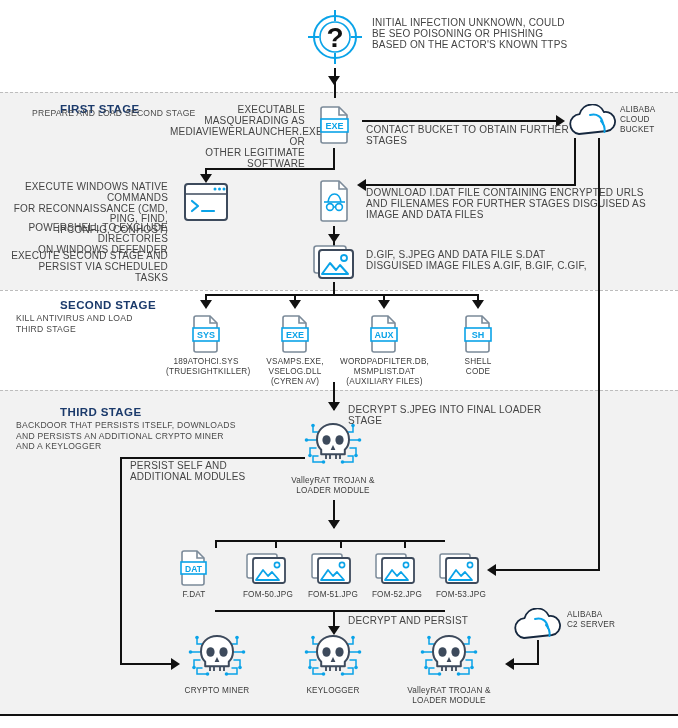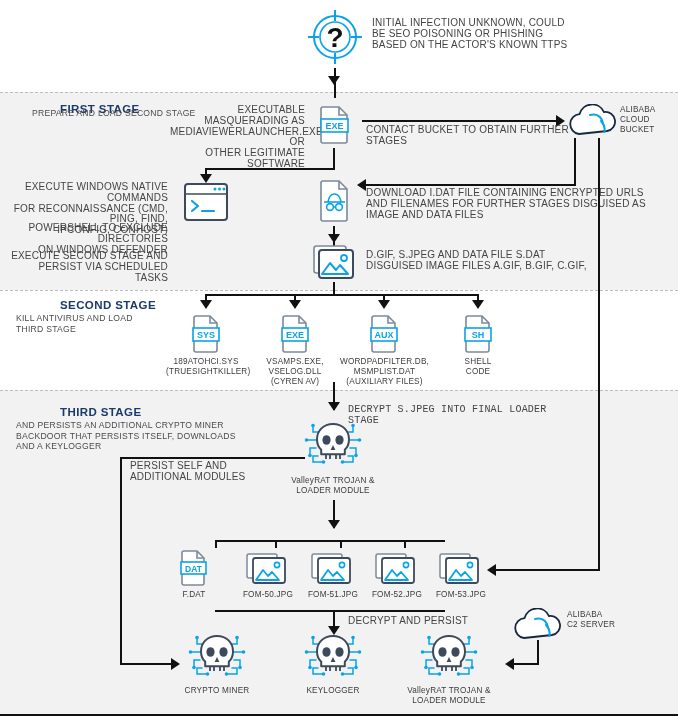--- a/index.html
+++ b/index.html
@@ -235,28 +235,28 @@
       <text x="19" y="25" font-size="9" font-weight="bold" text-anchor="middle" fill="#0aa3e8" font-family="Liberation Sans, sans-serif">SH</text>
     </svg>
   </div>
   <div class="lbl" style="left:446px;top:357px;width:64px;">
     <div>SHELL</div>
     <div>CODE</div>
   </div>
 
   <div class="stage-title" style="left:16px;top:406px;">THIRD STAGE</div>
   <div class="stage-sub" style="left:16px;top:420px;width:230px;">
+    <div>BACKDOOR THAT PERSISTS ITSELF, DOWNLOADS</div>
     <div>AND PERSISTS AN ADDITIONAL CRYPTO MINER</div>
-    <div>BACKDOOR THAT PERSISTS ITSELF, DOWNLOADS</div>
     <div>AND A KEYLOGGER</div>
   </div>
 
   <div class="ln lnv" style="left:333px;top:382px;height:28px;"></div>
   <div class="arw arw-d" style="left:328px;top:402px;"></div>
-  <div class="note" style="left:348px;top:405px;width:230px;font-family:Liberation Mono, monospace;">DECRYPT S.JPEG INTO FINAL LOADER STAGE</div>
+  <div class="note" style="left:348px;top:405px;width:230px;">DECRYPT S.JPEG INTO FINAL LOADER STAGE</div>
 
   <div class="ico" style="left:302px;top:420px;">
     <svg width="62" height="52" viewBox="0 0 62 52">
       <g fill="none" stroke="#0aa3e8" stroke-width="1.5" stroke-linecap="round">
         <path d="M17 12 h-6 v-5"></path>
           <circle cx="11" cy="5.5" r="1.8" fill="#0aa3e8" stroke="none"></circle>
         <path d="M14 20 h-8"></path>
           <circle cx="4.5" cy="20" r="1.8" fill="#0aa3e8" stroke="none"></circle>
         <path d="M14 28 h-6 v6"></path>
           <circle cx="8" cy="35.5" r="1.8" fill="#0aa3e8" stroke="none"></circle>

